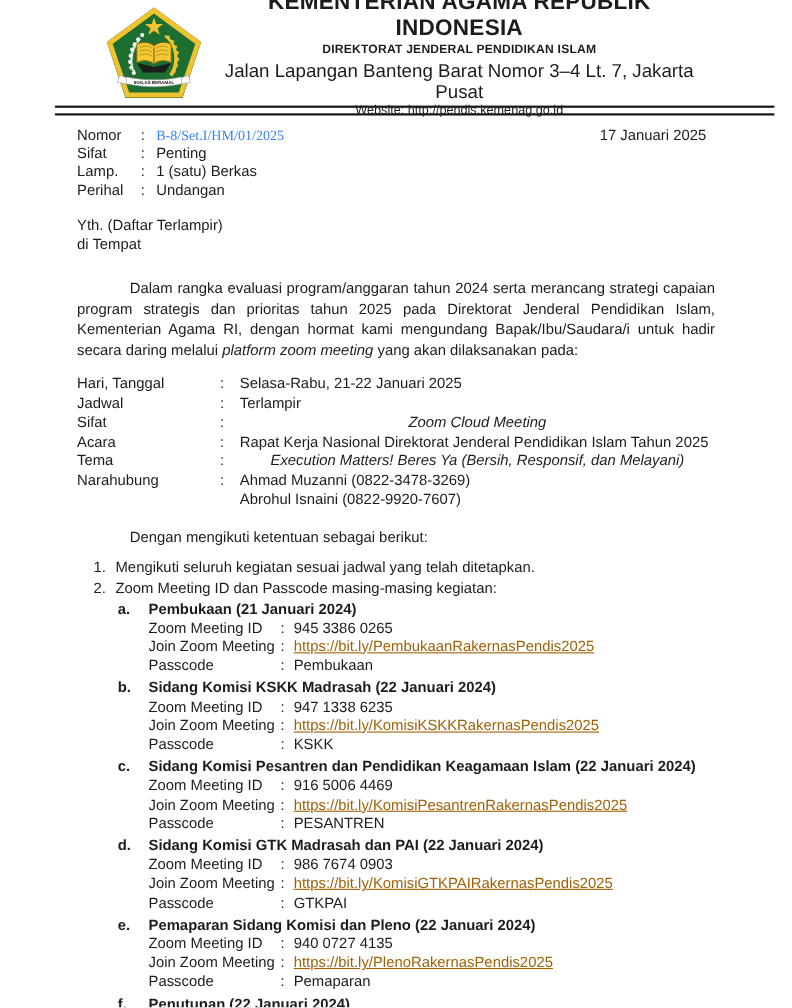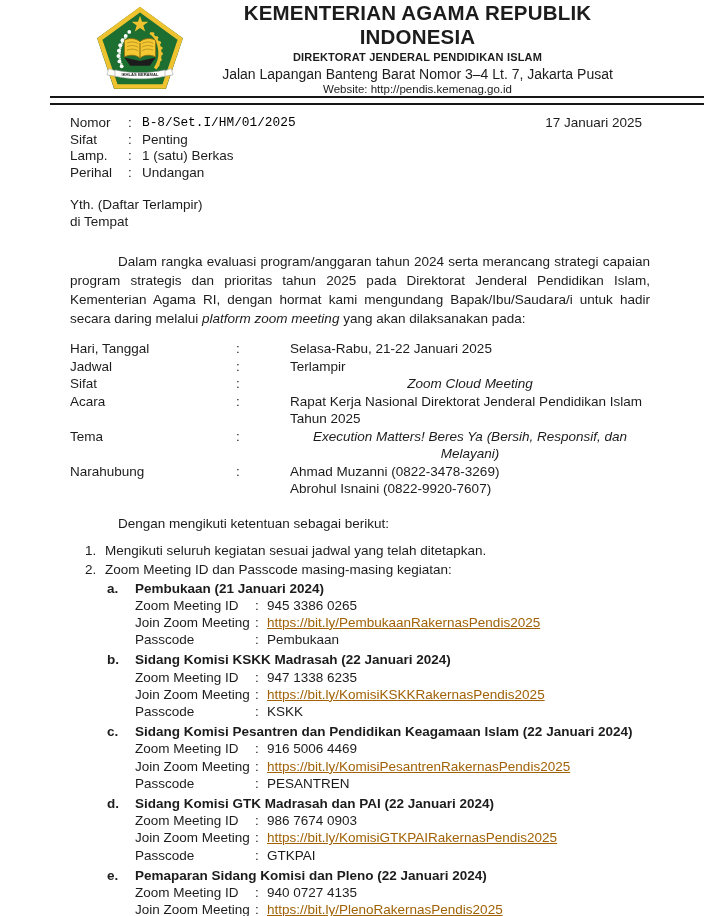--- a/index.html
+++ b/index.html
@@ -17,48 +17,48 @@
   .letterhead{
     display:flex;
     align-items:center;
     padding:5px 70px 0 95px;
     height:88px;
   }
   .logo-wrap{width:90px;flex:0 0 90px;}
   .head-text{flex:1;text-align:center;line-height:1.15;}
   .h1{font-size:20.5px;font-weight:bold;letter-spacing:.2px;}
   .h2{font-size:11px;font-weight:bold;margin-top:2px;letter-spacing:.2px;}
-  .addr{font-size:14px;margin-top:3px;}
+  .addr{font-size:17px;margin-top:3px;}
   .addr2{font-size:11.5px;margin-top:1px;}
   .rule{
     margin:3px 16px 0 50px;
     height:5px;
     border-top:2px solid #161616;
     border-bottom:2px solid #161616;
   }
   
   .meta{position:relative;margin:10px 70px 0 70px;line-height:16.5px;}
   .meta-row{display:flex;}
   .meta-label{width:58px;flex:0 0 58px;}
   .meta-colon{width:14px;flex:0 0 14px;}
-  .mono{font-family:Liberation Mono, monospace;font-size:12.8px;color:#000000;}
+  .mono{font-family:Liberation Serif, serif;font-size:12.8px;color:#3b82f6;}
   .date{position:absolute;top:0;right:8px;}
   
   .recipient{margin:15px 70px 0 70px;line-height:17px;}
   
   .para{
     margin:22px 70px 0 70px;
     text-align:justify;
     text-indent:48px;
     line-height:19px;
   }
   .italic{font-style:italic;text-align:center;}
   
   .details{margin:12px 70px 0 70px;line-height:17.5px;}
-  .d-row{display:flex;gap:36px;}
+  .d-row{display:flex;}
   .d-label{width:130px;flex:0 0 130px;}
   .d-colon{width:18px;flex:0 0 18px;}
   .d-value{flex:1;}
   
   .closing{margin:17px 70px 0 70px;text-indent:48px;line-height:17px;}
   .rules{margin:9px 70px 0 85px;line-height:19px;}
   .rule-item{display:flex;}
   .rule-num{width:20px;flex:0 0 20px;}
   
   .meetings{margin:1px 60px 0 107px;}

